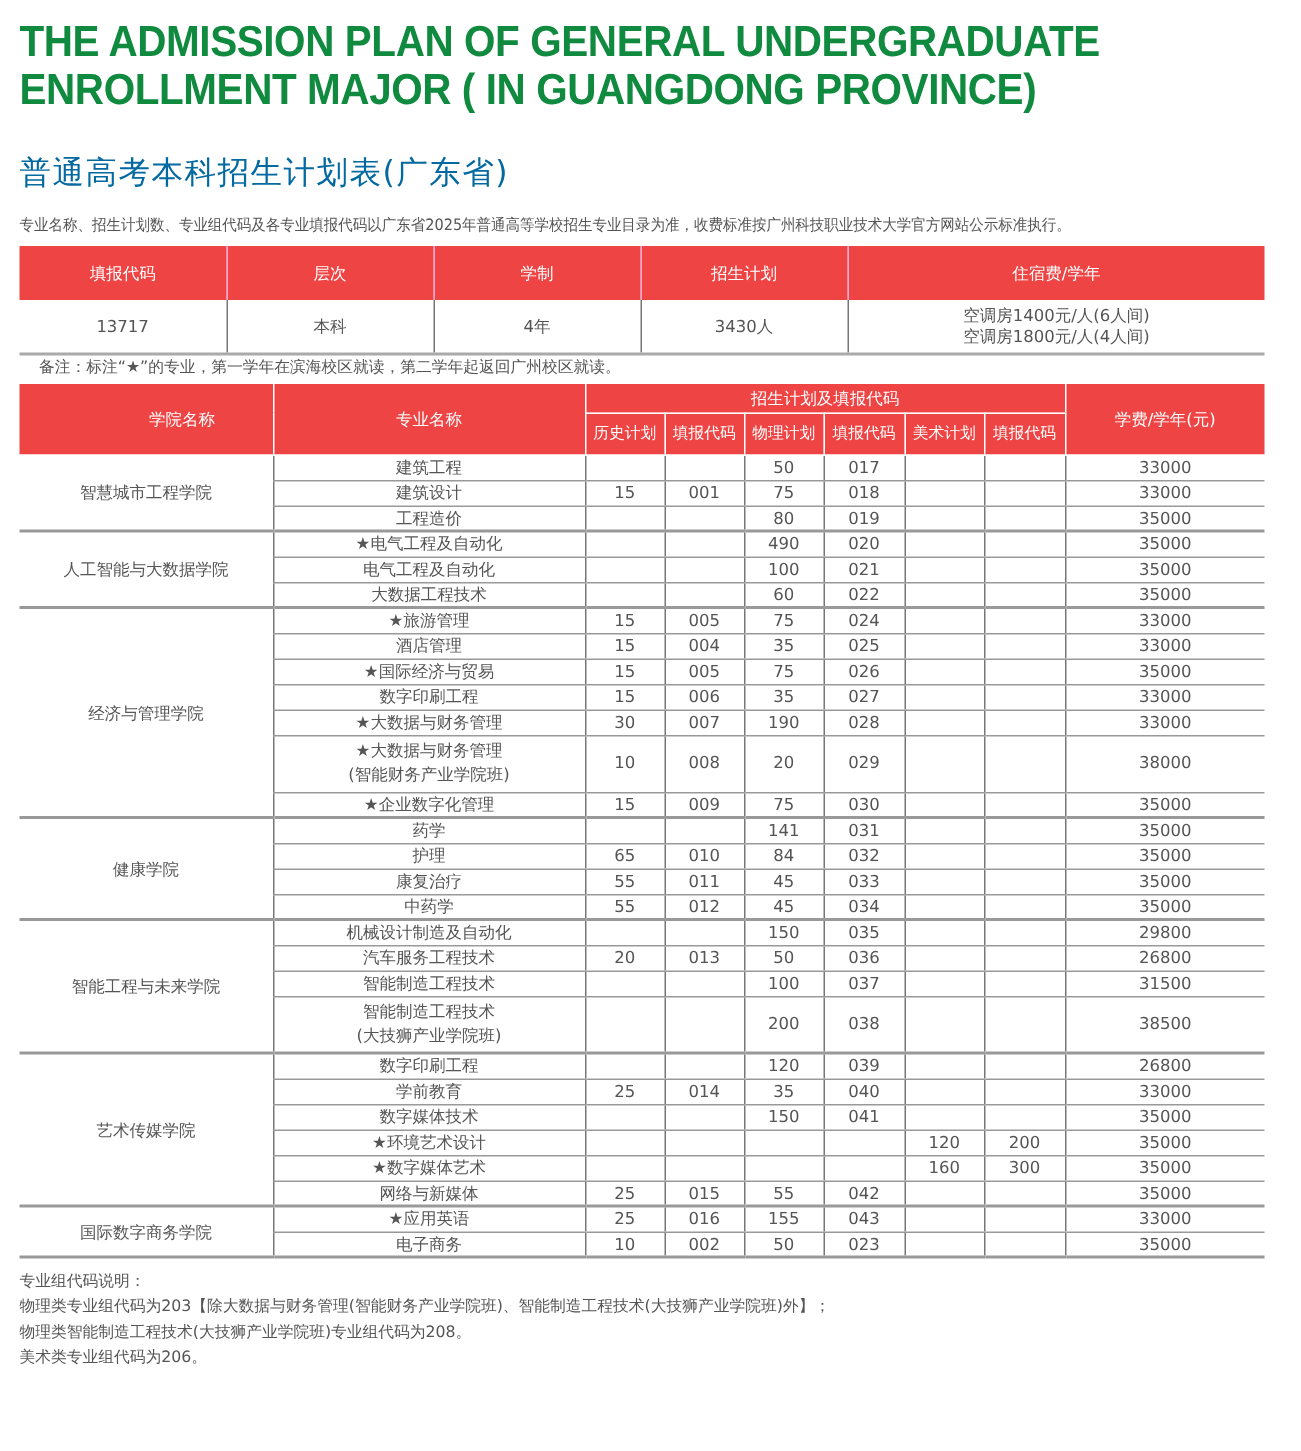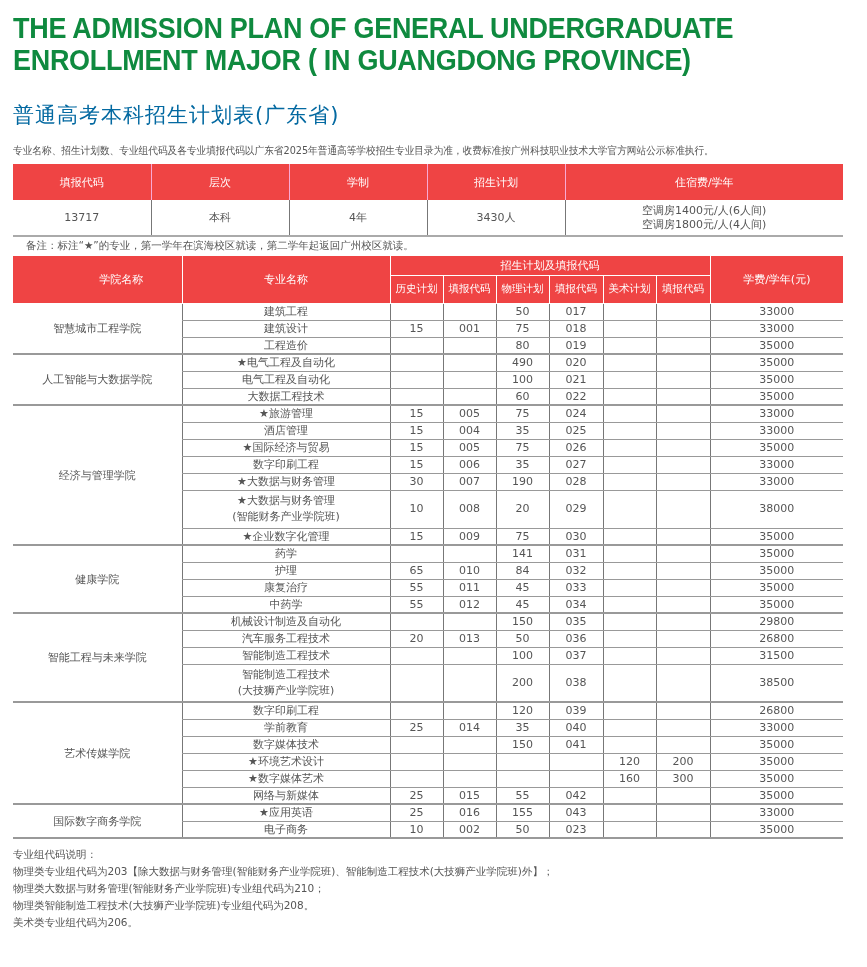--- a/index.html
+++ b/index.html
@@ -475,16 +475,15 @@
         <td></td>
         <td></td>
         <td>35000</td>
       </tr>
     </tbody>
 </table>
 
 <div class="footer">
   <div>专业组代码说明：</div>
   <div>物理类专业组代码为203【除大数据与财务管理(智能财务产业学院班)、智能制造工程技术(大技狮产业学院班)外】；</div>
-  <div>物理类大数据与财务管理(智能财务产业学院班)专业组代码为210；</div>
   <div>物理类智能制造工程技术(大技狮产业学院班)专业组代码为208。</div>
   <div>美术类专业组代码为206。</div>
 </div>
 
 </body></html>

